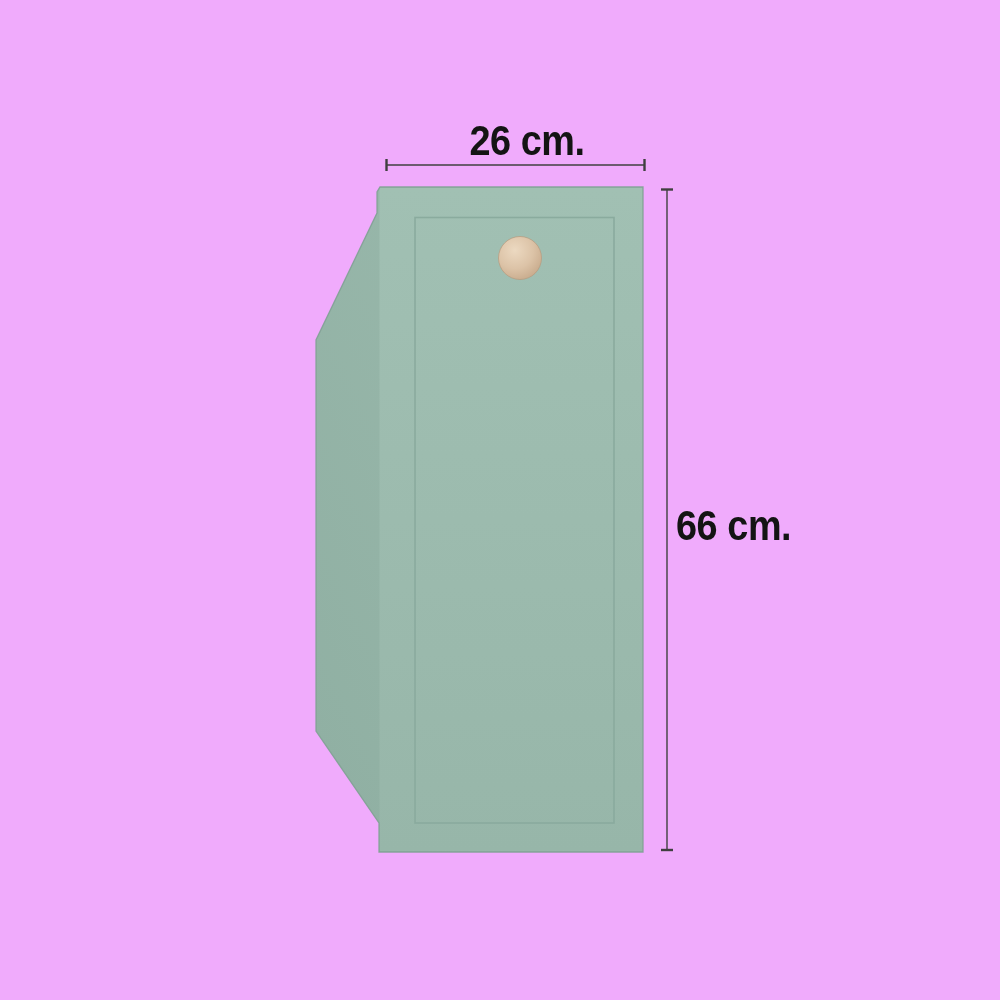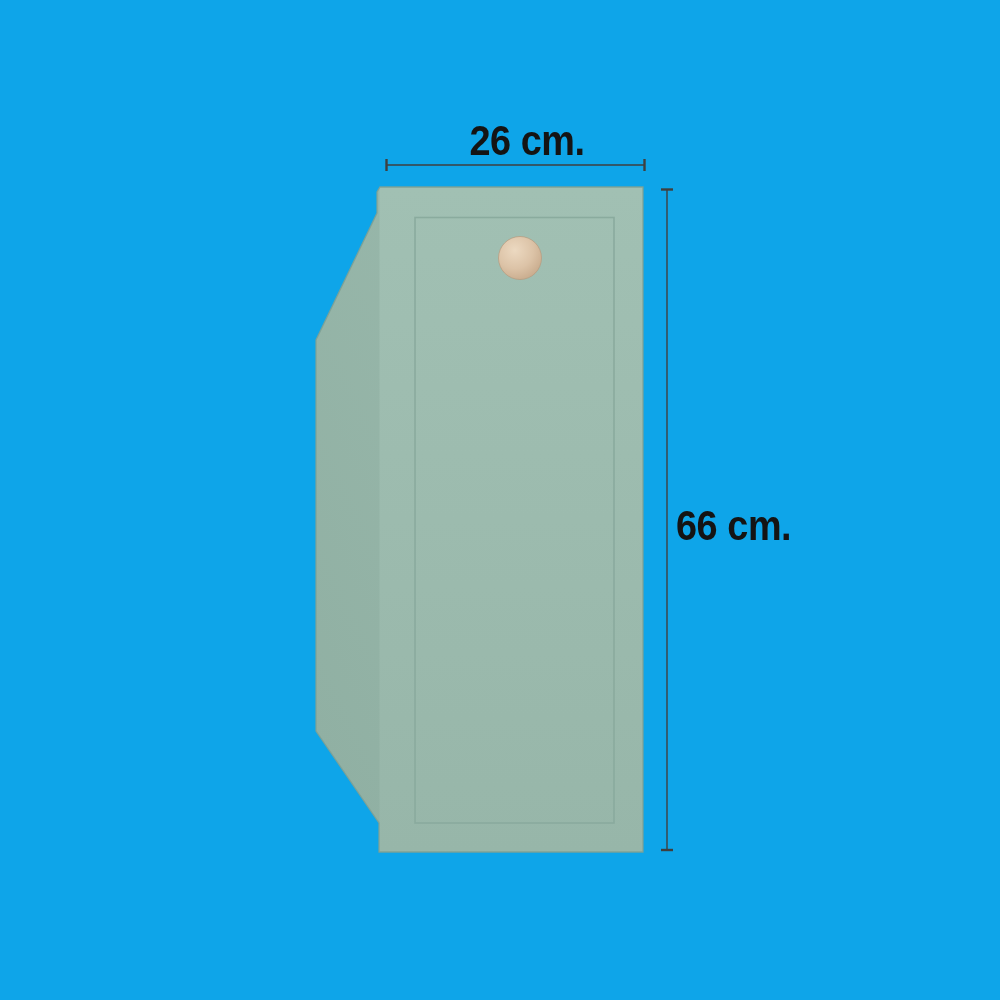--- a/index.html
+++ b/index.html
@@ -9,21 +9,21 @@
   body {
     width: 1000px;
     height: 1000px;
     overflow: hidden;
     font-family: "Liberation Sans", sans-serif;
   }
   .canvas {
     position: relative;
     width: 1000px;
     height: 1000px;
-    background: #0ea5e9;
+    background: #f0abfc;
   }
   .illustration {
     position: absolute;
     left: 0;
     top: 0;
     width: 1000px;
     height: 1000px;
   }
   .dim-label {
     position: absolute;

